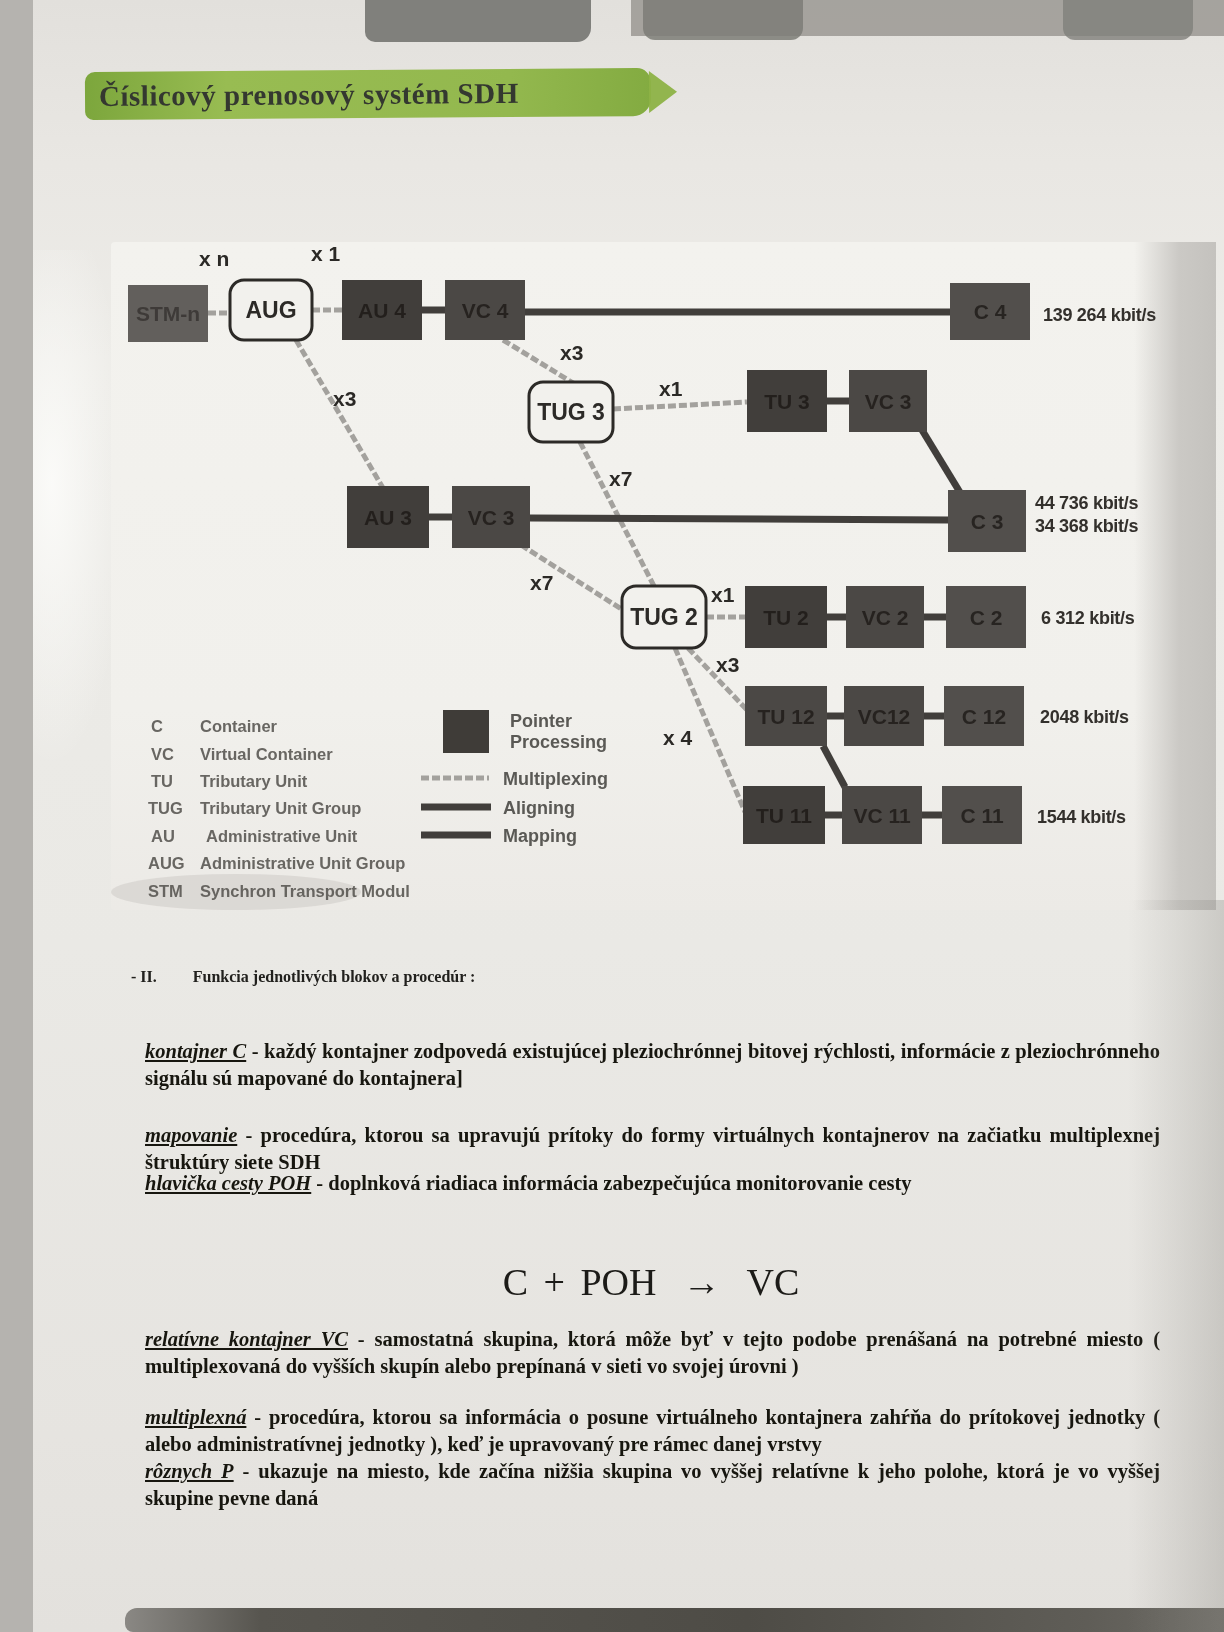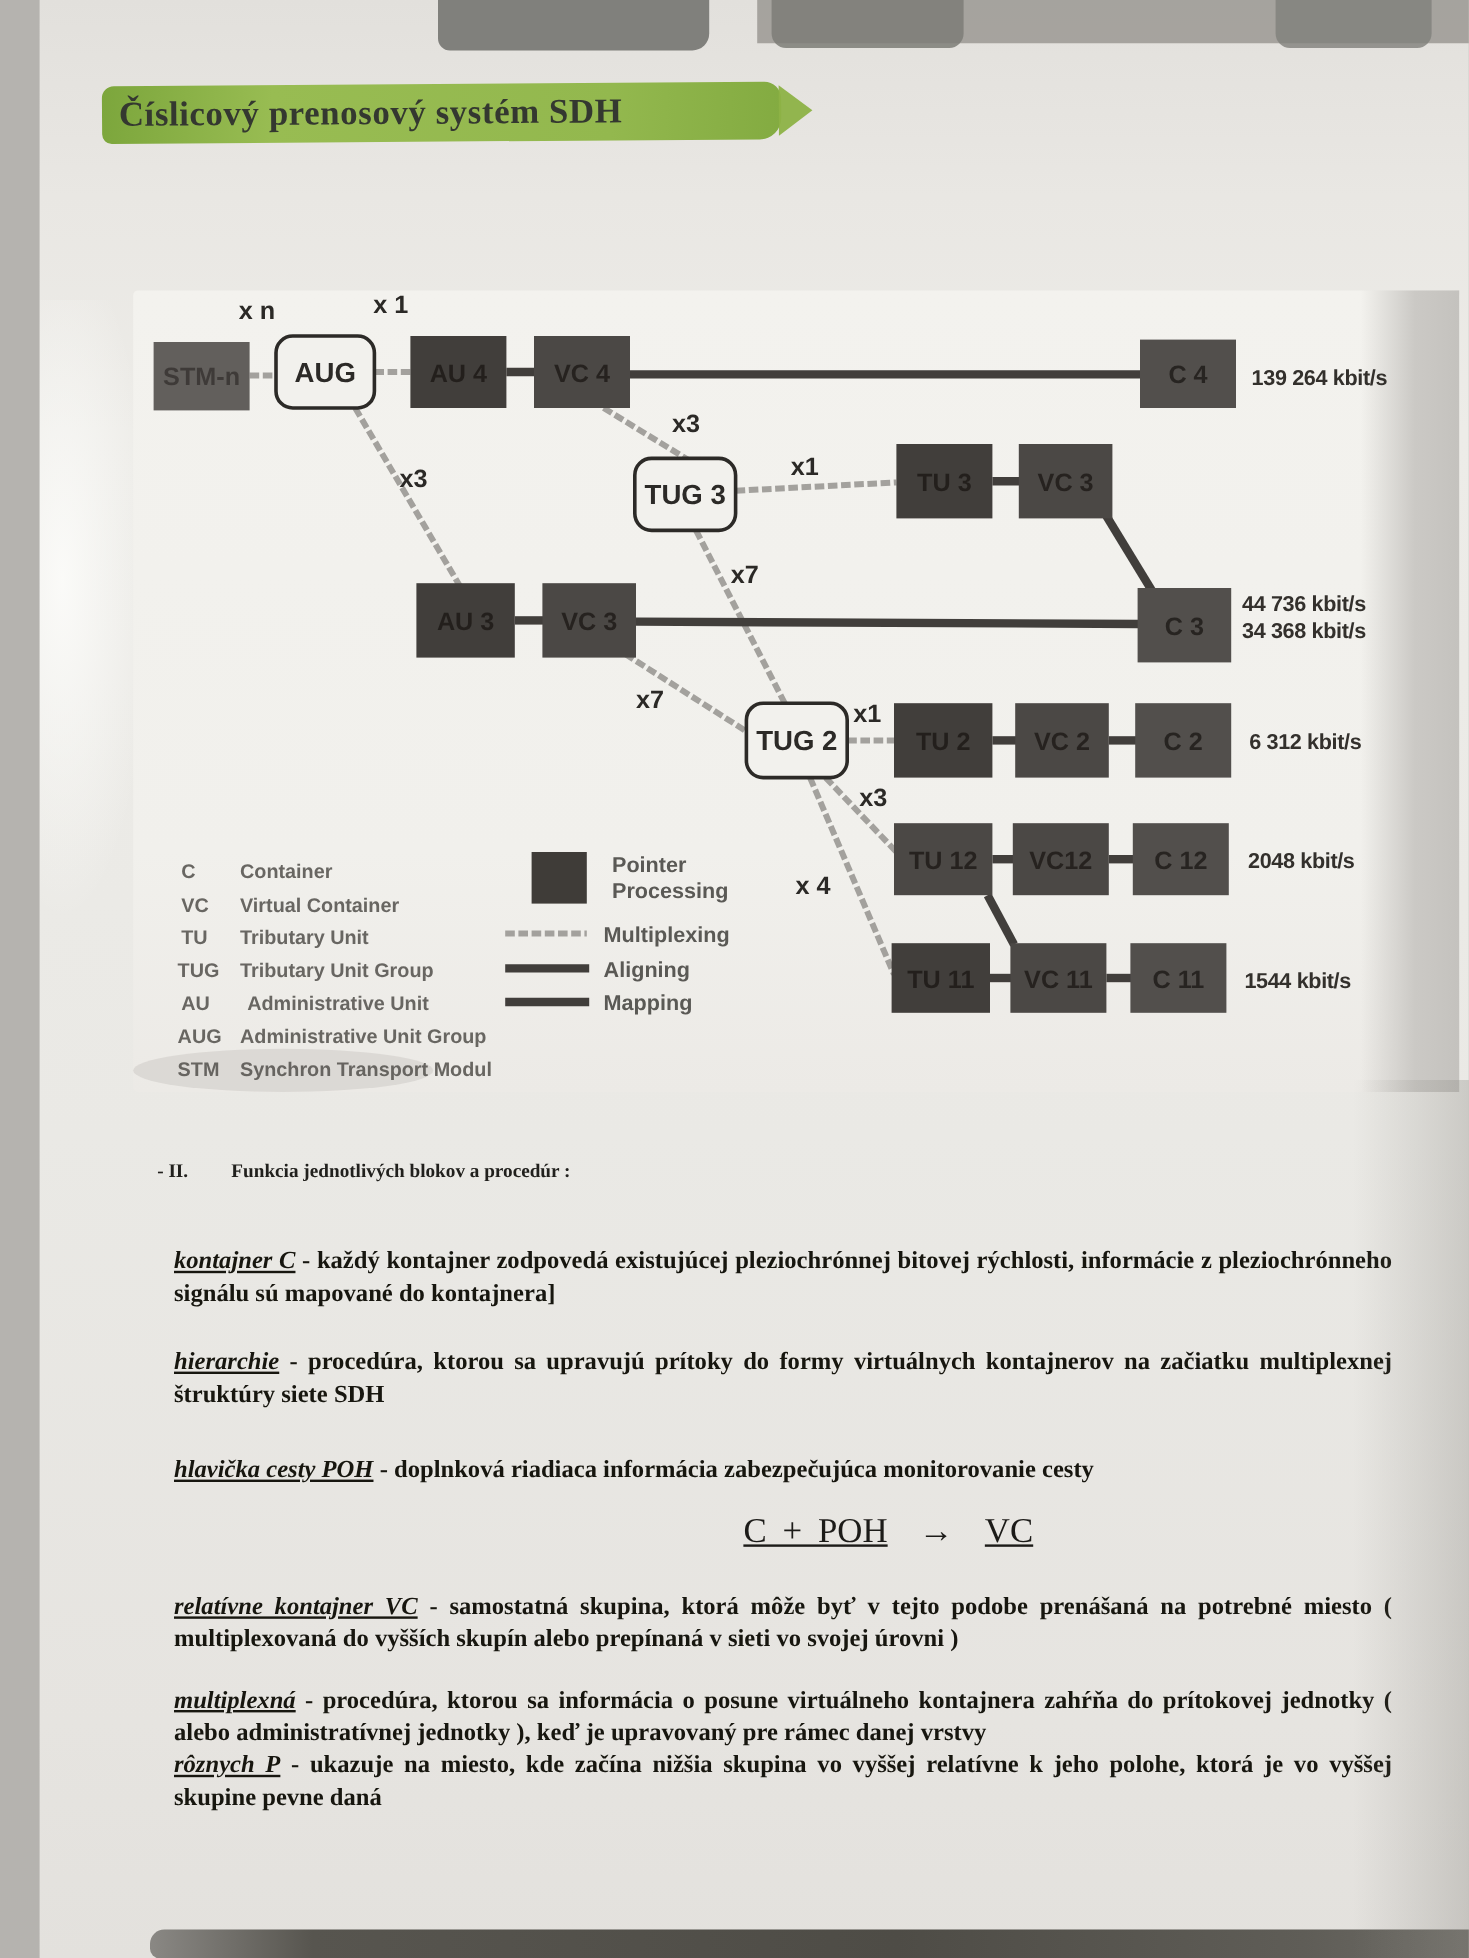--- a/index.html
+++ b/index.html
@@ -38,25 +38,25 @@
   .numgap{display:inline-block;width:42px;}
   
   #heading2{position:absolute;left:98px;top:968px;font-size:16px;color:#21201d;font-weight:600;}
   #heading2 .numgap{width:36px;}
   
   .para{position:absolute;left:112px;width:1015px;font-size:20.5px;line-height:27px;
       font-weight:bold;color:#17160f;text-align:justify;}
   .lead{font-style:italic;text-decoration:underline;}
   #p-kontajner{top:1038px;}
   #p-mapovanie{top:1122px;}
-  #p-poh{top:1212px;}
+  #p-poh{top:1170px;}
   #p-vc{top:1326px;}
   #p-zarovnavanie{top:1404px;}
   #p-smernik{top:1458px;}
-  .formula{position:absolute;width:420px;text-align:right;font-size:29px;color:#1c1b18;word-spacing:6px;text-decoration:underline;}
+  .formula{position:absolute;width:420px;text-align:center;font-size:38px;color:#1c1b18;word-spacing:6px;}
   #formula1{left:408px;top:1260px;}
   #formula2{left:392px;top:1526px;}
   .formula .arr{display:inline-block;margin:0 26px;}
   
   #diagram{position:absolute;left:0;top:240px;}
   .box{fill:#4b4845;}
   .box-d{fill:#413e3b;}
   .box-l{fill:#524f4c;}
   .box-stm{fill:#625f5c;}
   .wbox{fill:#f2f1ed;stroke:#2c2a27;stroke-width:3;}
@@ -211,21 +211,21 @@
   </svg>
 
   <div id="heading2">
     <span>- II.</span><span class="numgap"></span><span>Funkcia jednotlivých blokov a procedúr :</span>
   </div>
 
   <div class="para" id="p-kontajner">
     <span class="lead">kontajner  C</span><span> - každý kontajner zodpovedá existujúcej pleziochrónnej bitovej rýchlosti, informácie z pleziochrónneho signálu sú mapované do kontajnera]</span>
   </div>
   <div class="para" id="p-mapovanie">
-    <span class="lead">hierarchie</span><span> - procedúra, ktorou sa upravujú prítoky do formy virtuálnych kontajnerov na začiatku multiplexnej štruktúry siete SDH</span>
+    <span class="lead">mapovanie</span><span> - procedúra, ktorou sa upravujú prítoky do formy virtuálnych kontajnerov na začiatku multiplexnej štruktúry siete SDH</span>
   </div>
   <div class="para" id="p-poh">
     <span class="lead">hlavička cesty  POH</span><span> - doplnková riadiaca informácia zabezpečujúca monitorovanie cesty</span>
   </div>
 
   <div class="formula" id="formula1">
     <span>C + POH</span><span class="arr">→</span><span>VC</span>
   </div>
 
   <div class="para" id="p-vc">

